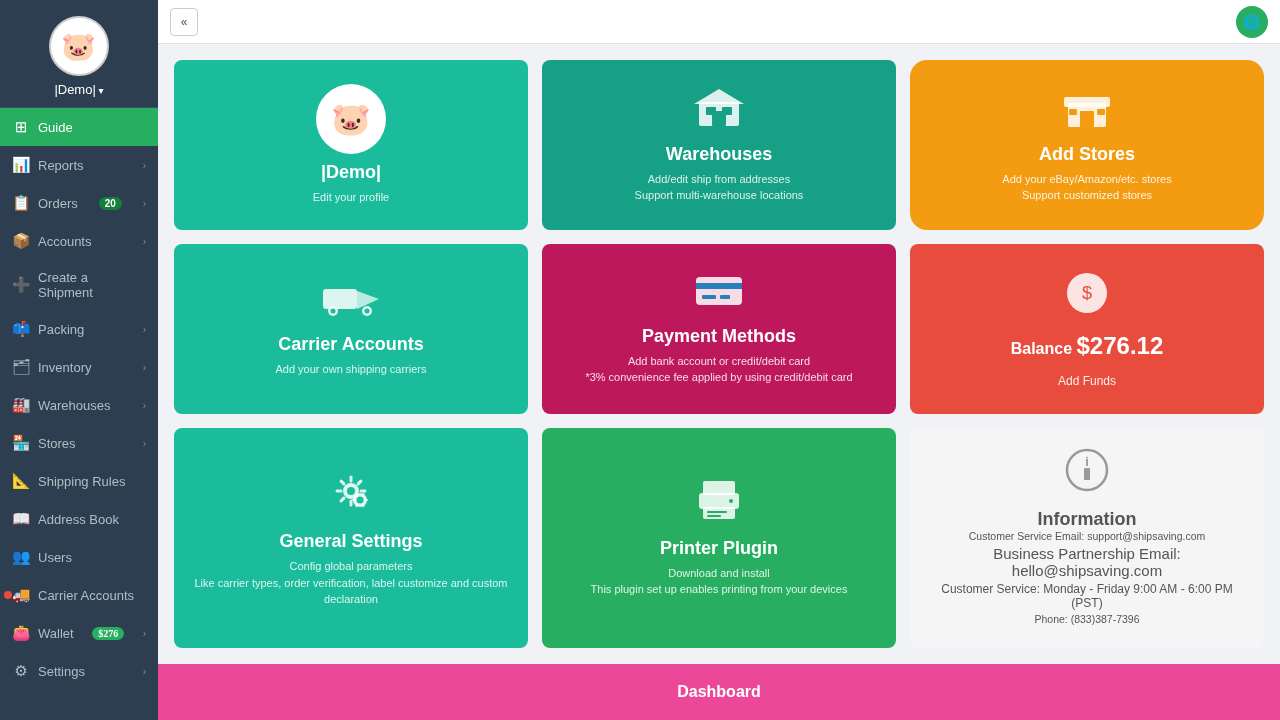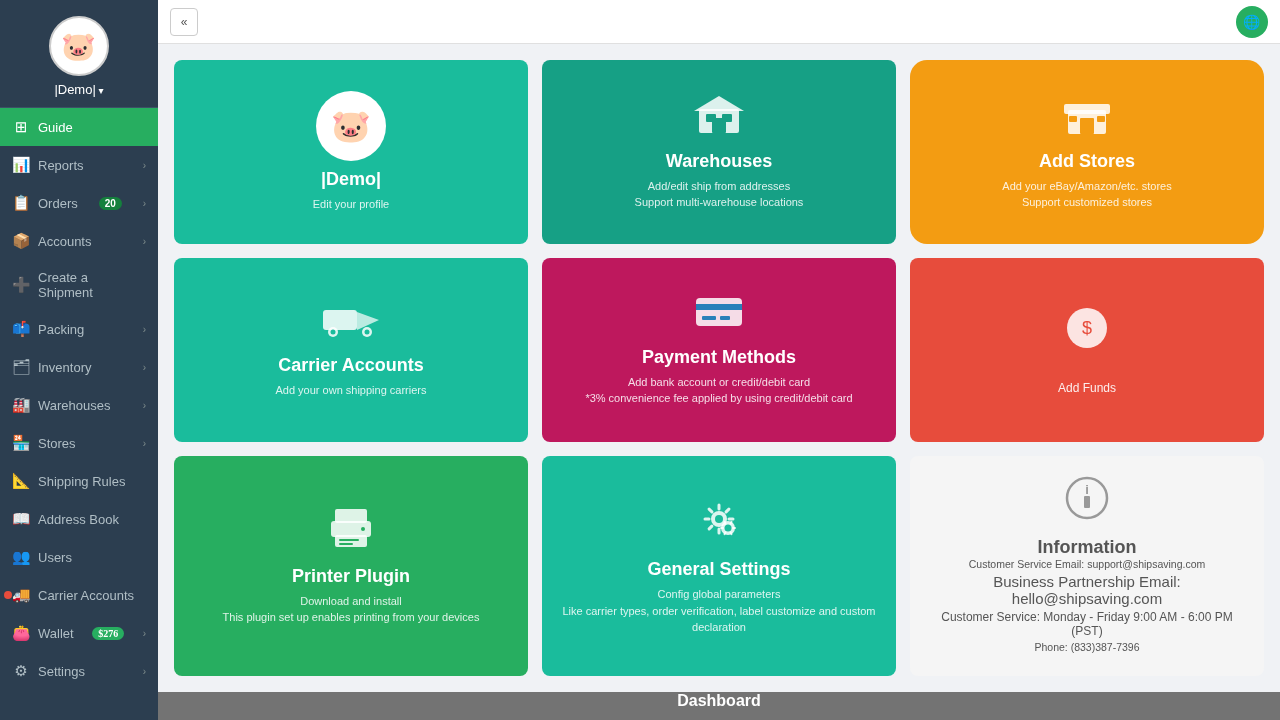--- a/index.html
+++ b/index.html
@@ -183,24 +183,24 @@
       margin-bottom: 8px;
       border: 2px solid rgba(255,255,255,0.5);
     }
 
     .balance-amount { font-size: 24px; font-weight: bold; color: #fff; }
     .balance-label { font-size: 16px; color: #fff; font-weight: 600; }
     .add-funds { font-size: 12px; color: rgba(255,255,255,0.9); margin-top: 14px; }
 
     
     .bottom-bar {
-      height: 28px;
-      background: #737373;
-      display: flex;
-      align-items: flex-start;
+      height: 56px;
+      background: #ec4899;
+      display: flex;
+      align-items: center;
       justify-content: center;
       flex-shrink: 0;
     }
     .bottom-bar-title { color: #fff; font-size: 16px; font-weight: 600; }
   </style>
 </head>
 <body>
 
 <div class="sidebar">
   <div class="sidebar-profile">
@@ -382,35 +382,22 @@
       <div class="card-title">Payment Methods</div>
       <div class="card-subtitle">Add bank account or credit/debit card<br>*3% convenience fee applied by using credit/debit card</div>
     </div>
       <div class="card card-balance">
       <div class="card-icon">
         <svg width="44" height="44" viewBox="0 0 44 44" fill="none">
           <circle cx="22" cy="22" r="20" fill="rgba(255,255,255,0.85)"></circle>
           <text x="22" y="28" text-anchor="middle" font-size="18" fill="#e74c3c">$</text>
         </svg>
       </div>
+      <div class="balance-label">Balance <span class="balance-amount">$276.12</span></div>
       <div class="add-funds">Add Funds</div>
-    </div>
-      <div class="card card-printer">
-      <div class="card-icon">
-        <svg width="48" height="42" viewBox="0 0 48 42" fill="none">
-          <rect x="8" y="2" width="32" height="14" rx="2" fill="rgba(255,255,255,0.85)"></rect>
-          <rect x="4" y="14" width="40" height="16" rx="3" fill="rgba(255,255,255,0.85)"></rect>
-          <rect x="8" y="28" width="32" height="12" rx="2" fill="rgba(255,255,255,0.85)"></rect>
-          <rect x="12" y="32" width="20" height="2" rx="1" fill="#27ae60"></rect>
-          <rect x="12" y="36" width="14" height="2" rx="1" fill="#27ae60"></rect>
-          <circle cx="36" cy="22" r="2" fill="#27ae60"></circle>
-        </svg>
-      </div>
-      <div class="card-title">Printer Plugin</div>
-      <div class="card-subtitle">Download and install<br>This plugin set up enables printing from your devices</div>
     </div>
       <div class="card card-settings">
       <div class="card-icon">
         <svg width="46" height="46" viewBox="0 0 46 46" fill="none">
           <circle cx="23" cy="23" r="8" fill="rgba(255,255,255,0.85)"></circle>
           <circle cx="23" cy="23" r="4" fill="#1abc9c"></circle>
           <line x1="33.0" y1="23.0" x2="37.0" y2="23.0" stroke="rgba(255,255,255,0.85)" stroke-width="3" stroke-linecap="round"></line>
             <line x1="30.1" y1="30.1" x2="32.9" y2="32.9" stroke="rgba(255,255,255,0.85)" stroke-width="3" stroke-linecap="round"></line>
             <line x1="23.0" y1="33.0" x2="23.0" y2="37.0" stroke="rgba(255,255,255,0.85)" stroke-width="3" stroke-linecap="round"></line>
             <line x1="15.9" y1="30.1" x2="13.1" y2="32.9" stroke="rgba(255,255,255,0.85)" stroke-width="3" stroke-linecap="round"></line>
@@ -424,20 +411,34 @@
             <line x1="34.5" y1="36.3" x2="35.5" y2="38.1" stroke="rgba(255,255,255,0.85)" stroke-width="2" stroke-linecap="round"></line>
             <line x1="29.5" y1="36.3" x2="28.5" y2="38.1" stroke="rgba(255,255,255,0.85)" stroke-width="2" stroke-linecap="round"></line>
             <line x1="27.0" y1="32.0" x2="25.0" y2="32.0" stroke="rgba(255,255,255,0.85)" stroke-width="2" stroke-linecap="round"></line>
             <line x1="29.5" y1="27.7" x2="28.5" y2="25.9" stroke="rgba(255,255,255,0.85)" stroke-width="2" stroke-linecap="round"></line>
             <line x1="34.5" y1="27.7" x2="35.5" y2="25.9" stroke="rgba(255,255,255,0.85)" stroke-width="2" stroke-linecap="round"></line>
         </svg>
       </div>
       <div class="card-title">General Settings</div>
       <div class="card-subtitle">Config global parameters<br>Like carrier types, order verification, label customize and custom declaration</div>
     </div>
+      <div class="card card-printer">
+      <div class="card-icon">
+        <svg width="48" height="42" viewBox="0 0 48 42" fill="none">
+          <rect x="8" y="2" width="32" height="14" rx="2" fill="rgba(255,255,255,0.85)"></rect>
+          <rect x="4" y="14" width="40" height="16" rx="3" fill="rgba(255,255,255,0.85)"></rect>
+          <rect x="8" y="28" width="32" height="12" rx="2" fill="rgba(255,255,255,0.85)"></rect>
+          <rect x="12" y="32" width="20" height="2" rx="1" fill="#27ae60"></rect>
+          <rect x="12" y="36" width="14" height="2" rx="1" fill="#27ae60"></rect>
+          <circle cx="36" cy="22" r="2" fill="#27ae60"></circle>
+        </svg>
+      </div>
+      <div class="card-title">Printer Plugin</div>
+      <div class="card-subtitle">Download and install<br>This plugin set up enables printing from your devices</div>
+    </div>
       <div class="card card-info">
       <div class="card-icon">
         <svg width="44" height="44" viewBox="0 0 44 44" fill="none">
           <circle cx="22" cy="22" r="20" fill="none" stroke="#999" stroke-width="2.5"></circle>
           <text x="22" y="18" text-anchor="middle" font-size="13" fill="#999" font-weight="bold">i</text>
           <rect x="19" y="20" width="6" height="12" rx="1" fill="#999"></rect>
         </svg>
       </div>
       <div class="card-title" style="color:#555;margin-bottom:0;">Information</div>
       <div style="font-size:10.5px;color:#555;margin-bottom:3px;">Customer Service Email: support@shipsaving.com</div>

